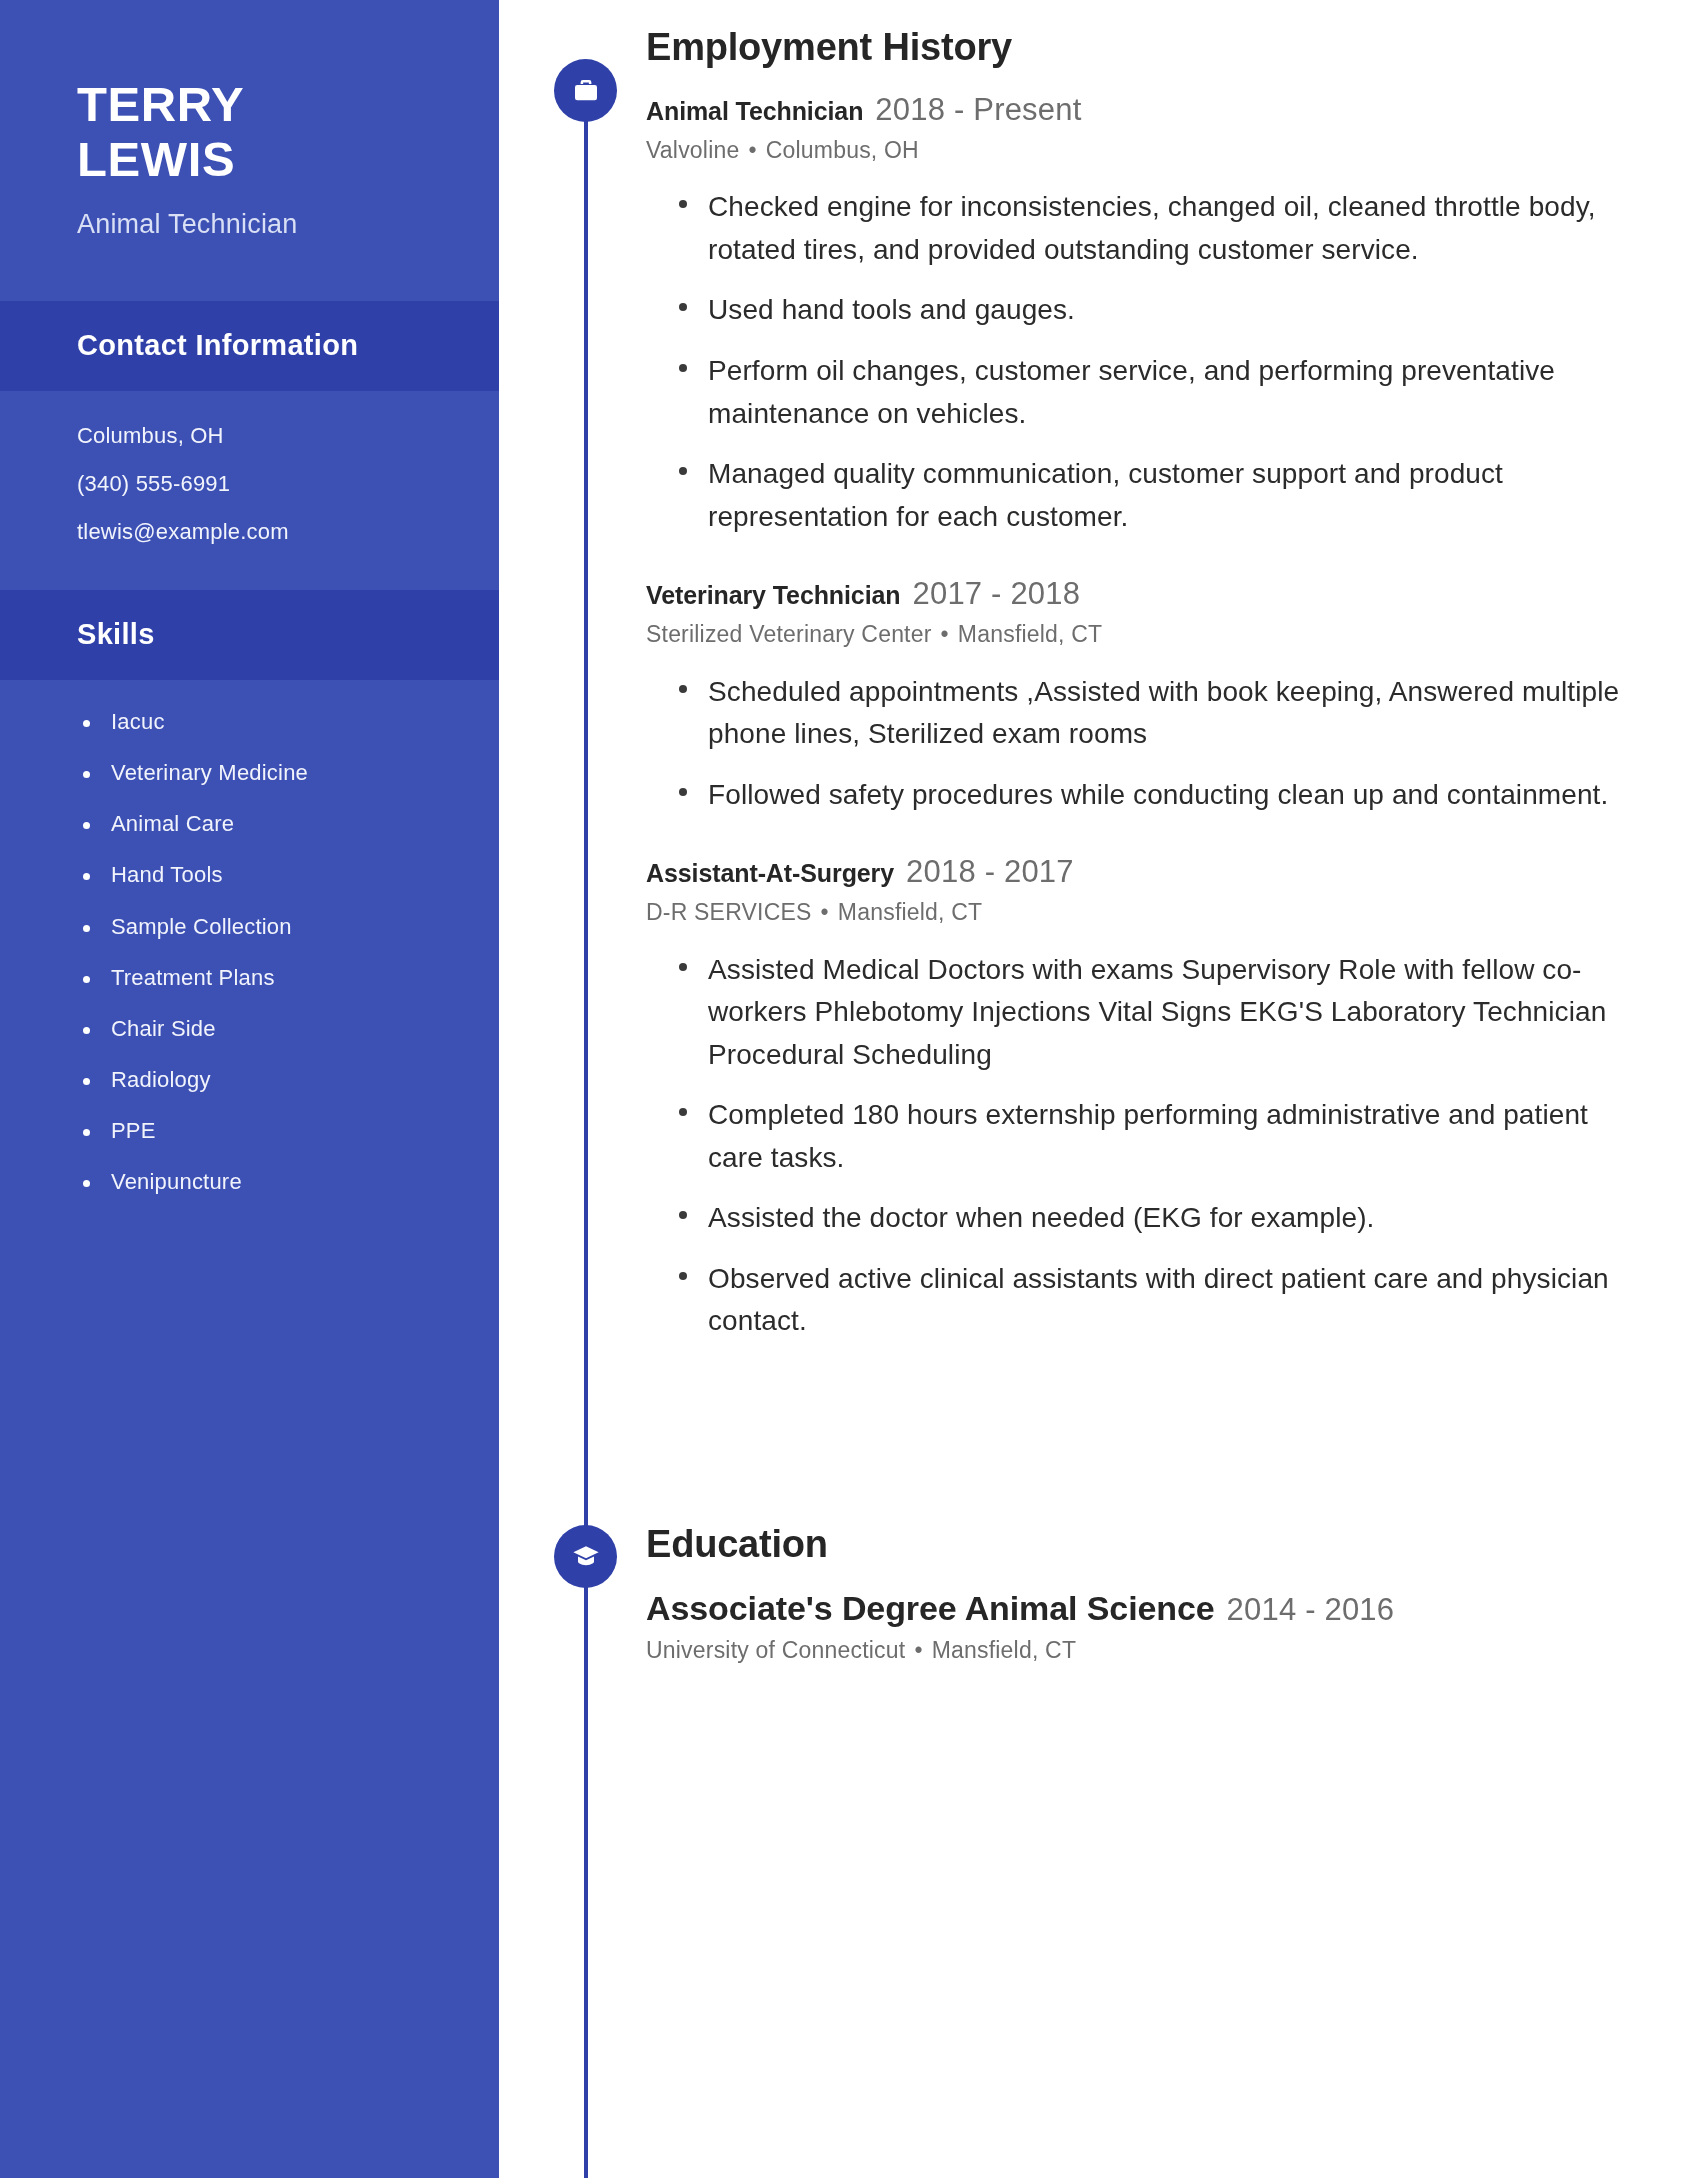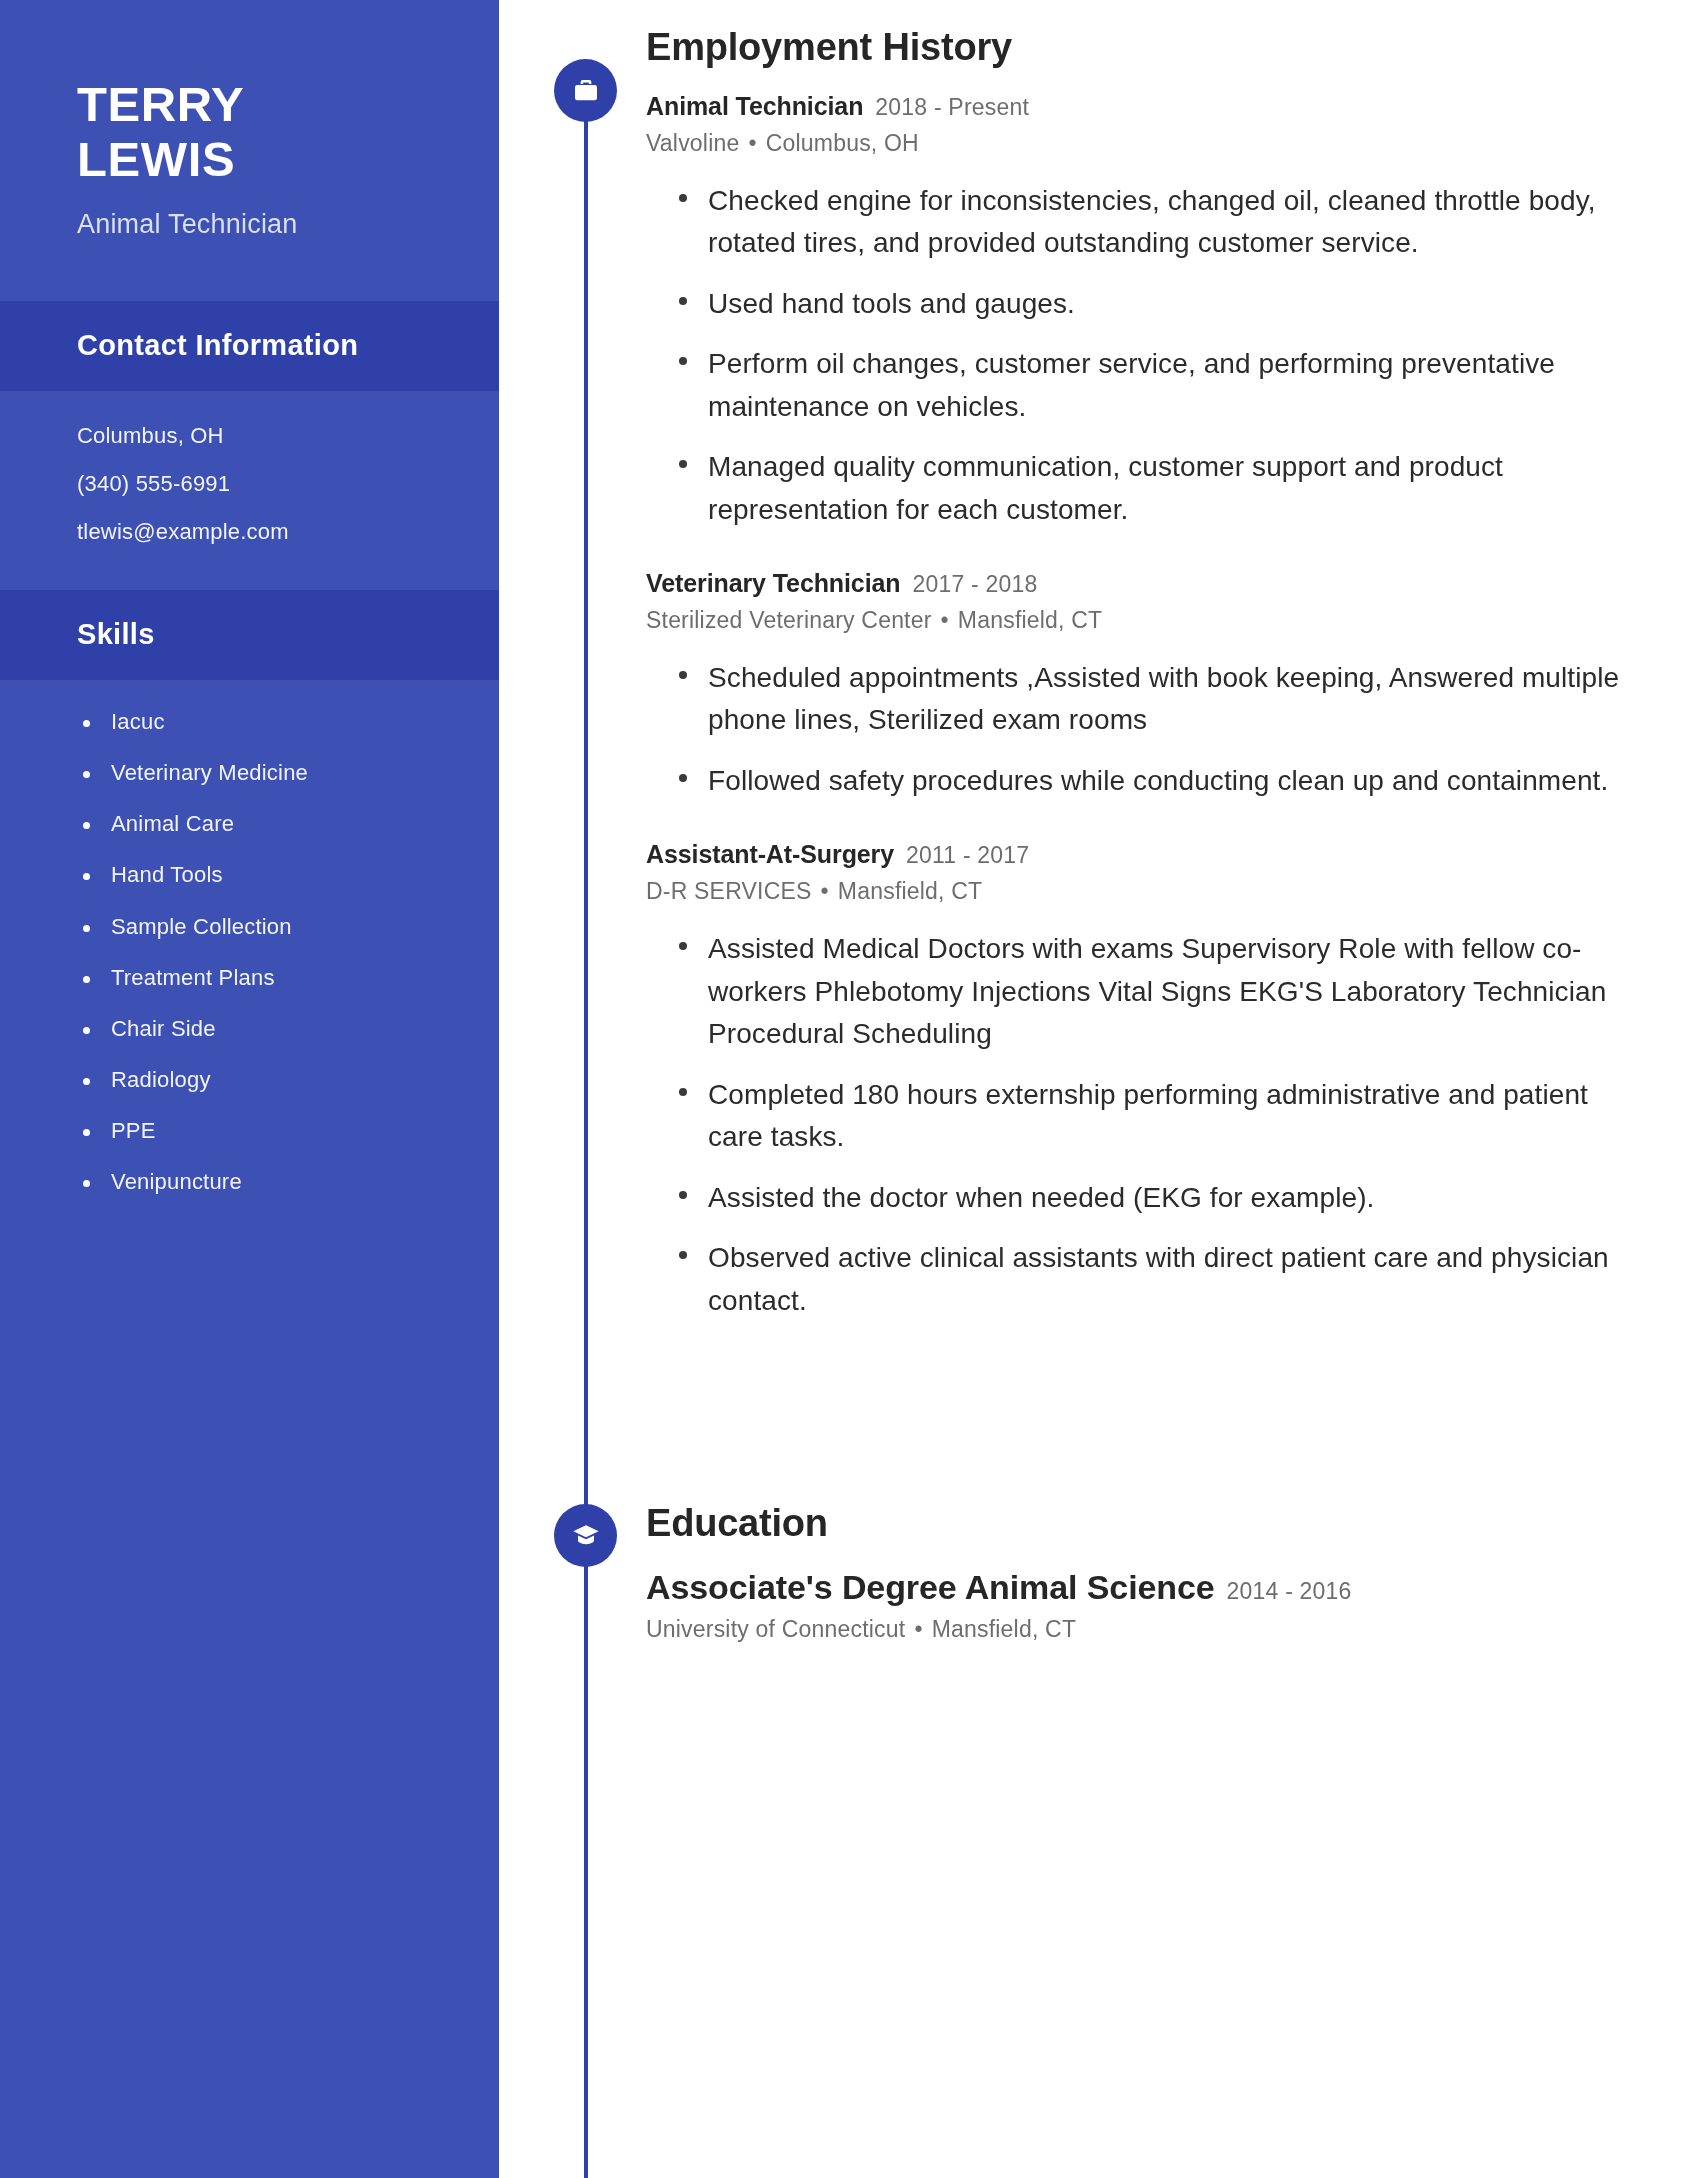--- a/index.html
+++ b/index.html
@@ -171,21 +171,21 @@
     line-height: 1.15;
     margin-bottom: 8px;
   }
   .entry-title {
     font-size: 25px;
     font-weight: 700;
     color: #262626;
     letter-spacing: -0.1px;
   }
   .entry-dates {
-    font-size: 23px;
+    font-size: 31px;
     font-weight: 400;
     color: #6d6d6d;
     margin-left: 12px;
     letter-spacing: 0.2px;
   }
   .entry-sub {
     font-size: 23px;
     color: #6d6d6d;
     margin-bottom: 22px;
     letter-spacing: 0.2px;
@@ -303,21 +303,21 @@
             <span>Sterilized Veterinary Center</span><span class="sep">•</span><span>Mansfield, CT</span>
           </div>
           <ul class="bullets">
             <li class="bullet">Scheduled appointments ,Assisted with book keeping, Answered multiple phone lines, Sterilized exam rooms</li>
             <li class="bullet">Followed safety procedures while conducting clean up and containment.</li>
           </ul>
         </div>
 
         <div class="entry">
           <div class="entry-head">
-            <span class="entry-title">Assistant-At-Surgery</span><span class="entry-dates">2011 - 2017</span>
+            <span class="entry-title">Assistant-At-Surgery</span><span class="entry-dates">2018 - 2017</span>
           </div>
           <div class="entry-sub">
             <span>D-R SERVICES</span><span class="sep">•</span><span>Mansfield, CT</span>
           </div>
           <ul class="bullets">
             <li class="bullet">Assisted Medical Doctors with exams Supervisory Role with fellow co-workers Phlebotomy Injections Vital Signs EKG'S Laboratory Technician Procedural Scheduling</li>
             <li class="bullet">Completed 180 hours externship performing administrative and patient care tasks.</li>
             <li class="bullet">Assisted the doctor when needed (EKG for example).</li>
             <li class="bullet">Observed active clinical assistants with direct patient care and physician contact.</li>
           </ul>

